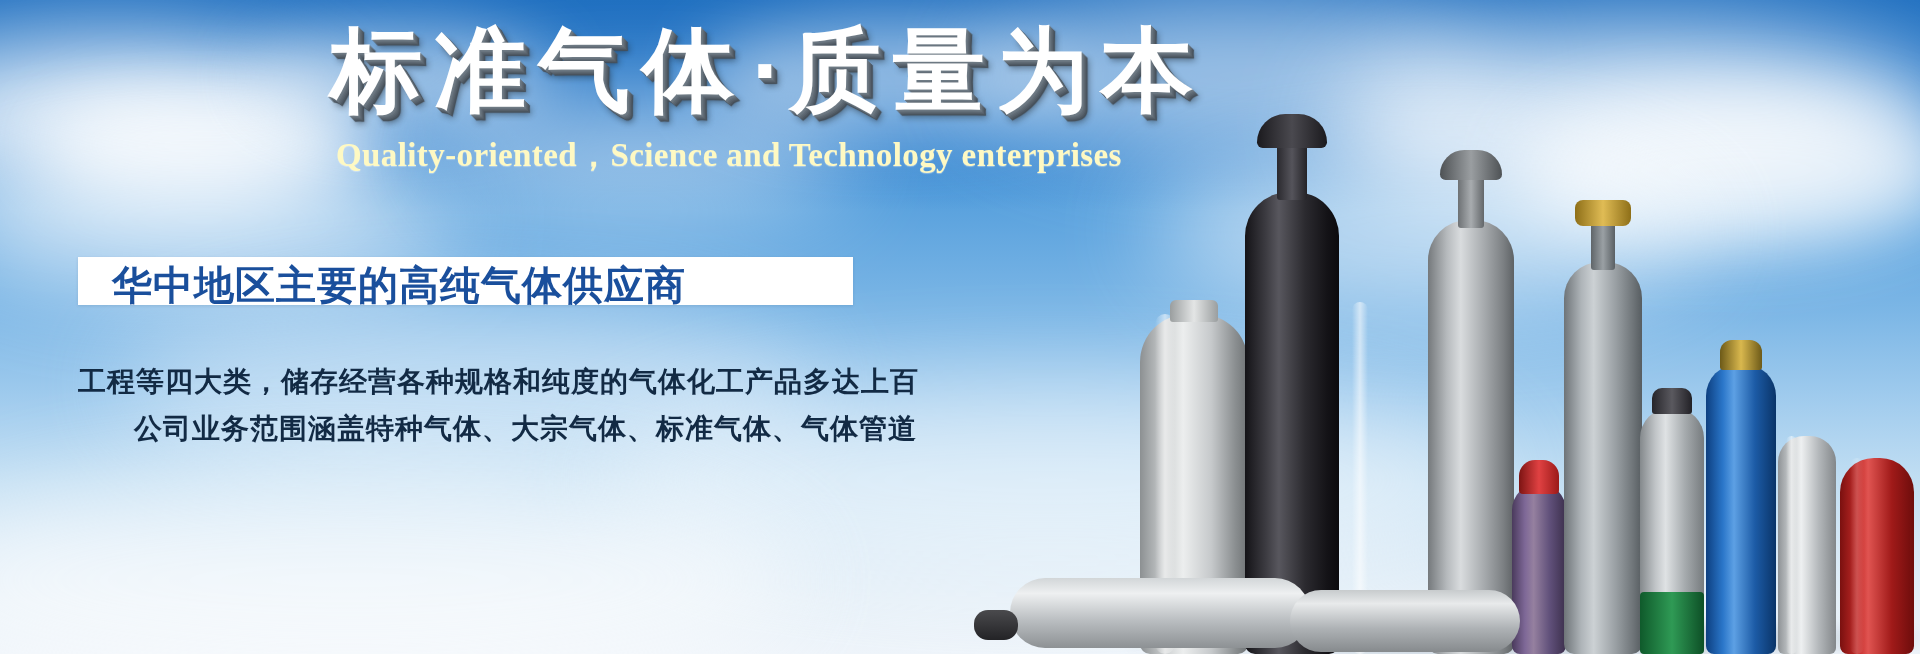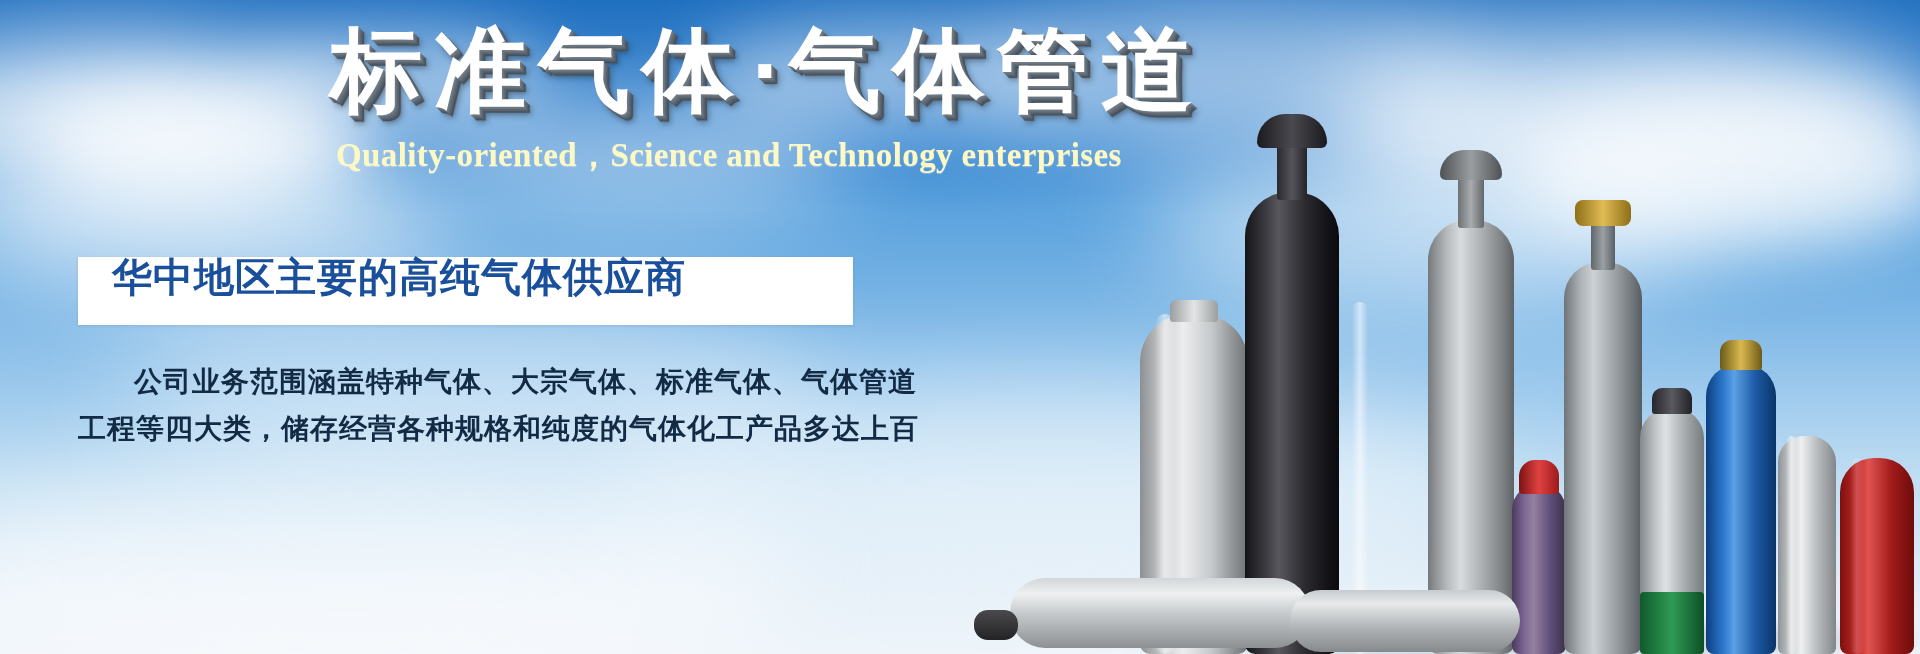--- a/index.html
+++ b/index.html
@@ -62,24 +62,24 @@
     font-family:Liberation Serif, serif;
     font-weight:bold;
     font-size:33px;
     color:#fef9c3;
     white-space:nowrap;
     letter-spacing:0.4px;
     text-shadow:0 1px 1px rgba(255,255,255,0.35);
   }
   
   .slogan-box{
-    position:absolute;left:78px;top:257px;width:775px;height:68px;
+    position:absolute;left:78px;top:257px;width:775px;height:48px;
     background:#ffffff;
     box-shadow:0 1px 3px rgba(0,40,80,0.12);
-    display:flex;align-items:flex-start;
+    display:flex;align-items:flex-end;
   }
   .slogan-text{
     font-family:"DejaVu Sans","Liberation Sans",sans-serif;
     font-weight:bold;
     font-size:40px;
     color:#1a4f9c;
     letter-spacing:1px;
     white-space:nowrap;
     padding-left:34px;
     line-height:1;
@@ -133,32 +133,32 @@
   <div class="cloud soft" style="left:700px;top:20px;width:380px;height:110px;opacity:.48;"></div>
   <div class="cloud vsoft" style="left:980px;top:0px;width:520px;height:150px;opacity:.55;"></div>
   <div class="cloud vsoft" style="left:1330px;top:30px;width:620px;height:190px;opacity:.80;"></div>
   <div class="cloud soft" style="left:1520px;top:95px;width:440px;height:150px;opacity:.70;"></div>
   <div class="cloud vsoft" style="left:1150px;top:150px;width:560px;height:160px;opacity:.55;"></div>
   <div class="cloud vsoft" style="left:120px;top:300px;width:700px;height:170px;opacity:.40;"></div>
   <div class="cloud vsoft" style="left:600px;top:380px;width:900px;height:200px;opacity:.45;"></div>
   <div class="cloud vsoft" style="left:-100px;top:470px;width:900px;height:220px;opacity:.55;"></div>
 
   <div class="headline">
-    <span>标准气体</span><span class="dot">·</span><span>气体管道</span>
+    <span>标准气体</span><span class="dot">·</span><span>质量为本</span>
   </div>
 
   <div class="subtitle">Quality-oriented，Science and Technology enterprises</div>
 
   <div class="slogan-box">
     <span class="slogan-text">华中地区主要的高纯气体供应商</span>
   </div>
 
   <div class="para">
+    <span class="p-line">工程等四大类，储存经营各种规格和纯度的气体化工产品多达上百</span>
     <span class="p-line indent">公司业务范围涵盖特种气体、大宗气体、标准气体、气体管道</span>
-    <span class="p-line">工程等四大类，储存经营各种规格和纯度的气体化工产品多达上百</span>
   </div>
 
   <div class="shadow-ground"></div>
   <div class="cylinders">
 
     <div class="cyl" style="left:0px;width:108px;height:340px;">
       <div class="body-sh" style="background:linear-gradient(90deg,#8c9092 0%,#cfd2d3 24%,#eceeee 40%,#c6c9cb 66%,#8b8f91 88%,#6f7375 100%);border-radius:48px 48px 10px 10px;"></div>
       <div class="gloss"></div>
       <div class="cap" style="top:-14px;width:48px;height:22px;background:linear-gradient(90deg,#9a9e9f,#e3e5e5,#9a9e9f);"></div>
     </div>

